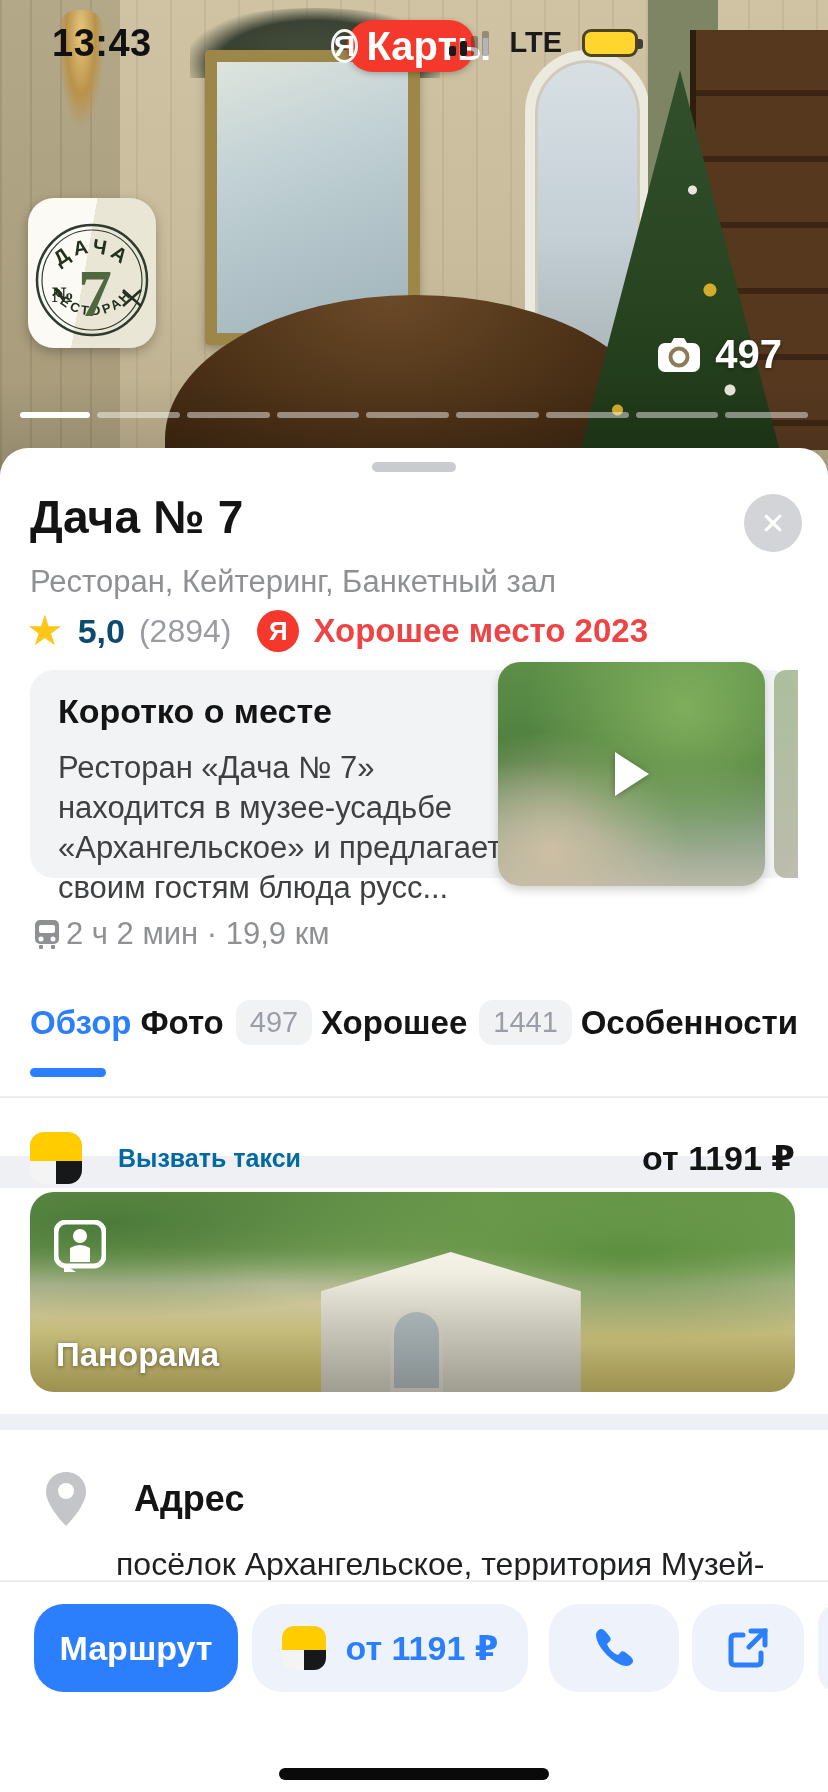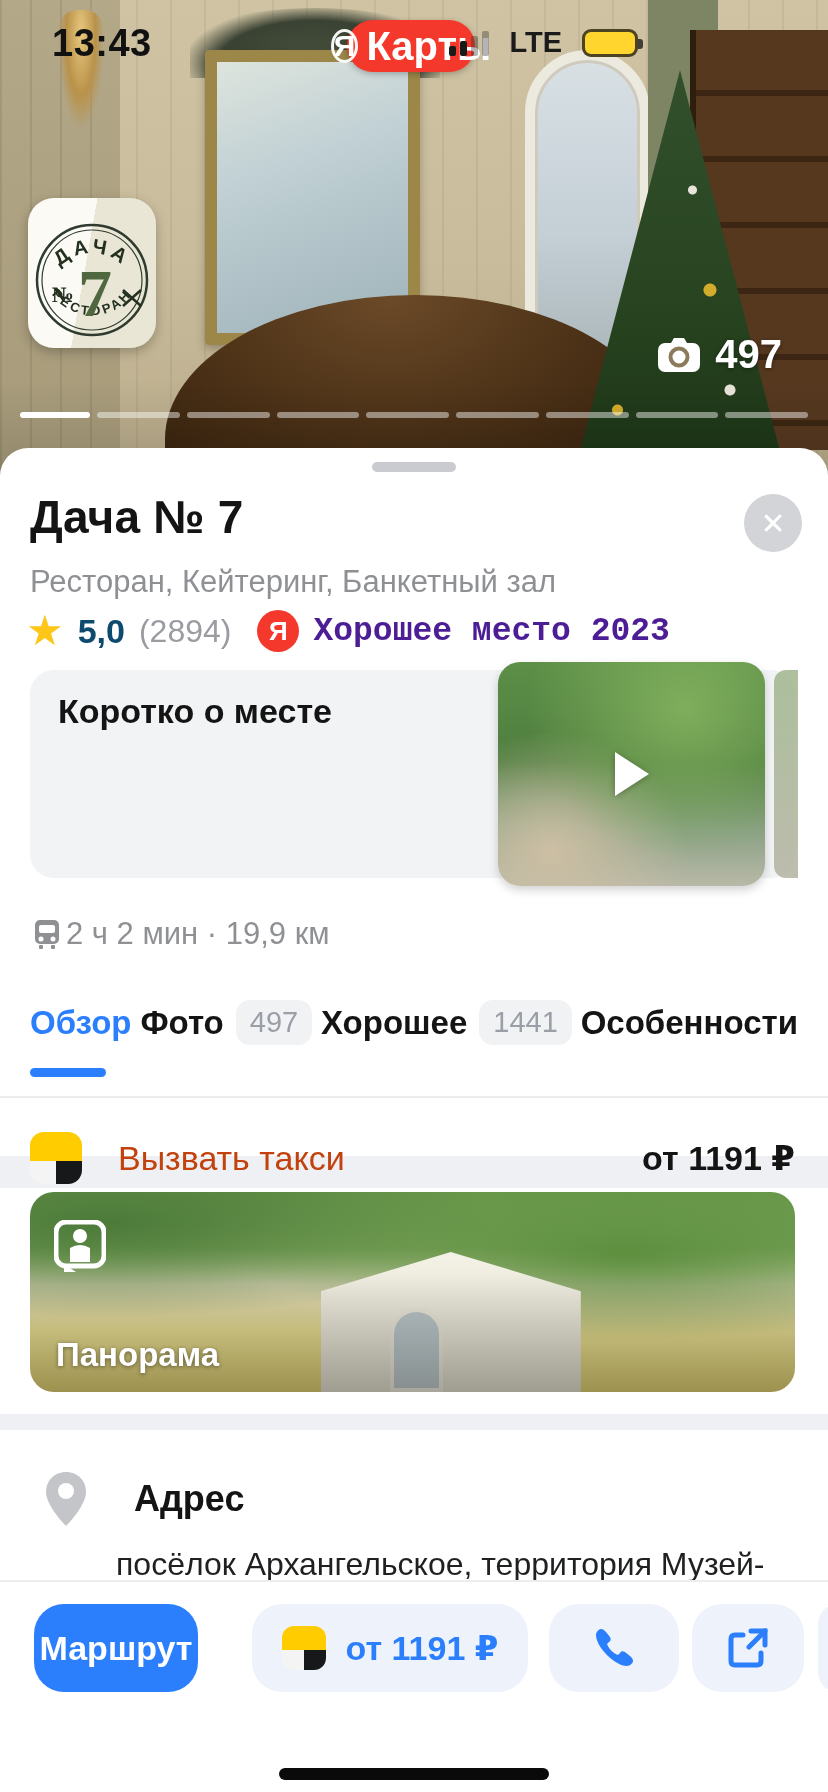--- a/index.html
+++ b/index.html
@@ -75,21 +75,21 @@
   .title { position:absolute; left:30px; top:42px; font-size:46px; font-weight:700; color:#141414; letter-spacing:0.2px; }
   .close-btn { position:absolute; right:26px; top:46px; width:58px; height:58px; border-radius:50%; background:#d2d4d8;
     display:flex; align-items:center; justify-content:center; color:#fff; font-size:30px; font-weight:700; }
   .subtitle { position:absolute; left:30px; top:116px; font-size:31px; color:#8e9094; }
   .rating-row { position:absolute; left:26px; top:162px; display:flex; align-items:center; gap:14px; }
   .star { color:#fec619; font-size:42px; line-height:1; }
   .rating-val { font-size:34px; font-weight:700; color:#0c4a6e; }
   .rating-count { font-size:32px; color:#9a9ca1; }
   .award-badge { width:42px; height:42px; border-radius:50%; background:#f5382c; color:#fff; font-weight:700; font-size:26px;
     display:flex; align-items:center; justify-content:center; margin-left:12px; }
-  .award-text { font-size:33px; font-weight:700; color:#4c1d95;font-family:Liberation Mono, monospace; }
+  .award-text { font-size:33px; font-weight:700; color:#ef4444; }
 
   .about-box { position:absolute; left:30px; top:222px; width:765px; height:208px; background:#f2f3f5; border-radius:24px; }
   .about-heading { position:absolute; left:28px; top:22px; font-size:34px; font-weight:700; color:#141414; }
   .about-text { position:absolute; left:28px; top:78px; width:470px; font-size:31px; line-height:40px; color:#3e4042; }
   .video-thumb { position:absolute; left:498px; top:214px; width:267px; height:224px; border-radius:22px; overflow:hidden;
     background:
       radial-gradient(ellipse at 70% 20%, #7fae5c 0%, rgba(0,0,0,0) 60%),
       radial-gradient(ellipse at 20% 85%, #cdbfa4 0%, rgba(0,0,0,0) 45%),
       linear-gradient(180deg,#5d8f48 0%, #4e7d3e 45%, #8aa184 75%, #b9b9a8 100%);
     box-shadow:0 4px 10px rgba(0,0,0,0.18); }
@@ -107,21 +107,21 @@
   .tab-label { font-size:33px; font-weight:700; color:#141414; }
   .tab.active .tab-label { color:#2b7ffc; }
   .tab-badge { background:#f1f2f4; color:#9a9ea6; font-size:29px; padding:6px 14px; border-radius:14px; }
   .tab-underline { position:absolute; left:30px; top:620px; width:76px; height:9px; border-radius:5px; background:#2b7ffc; }
   .divider1 { position:absolute; left:0; top:648px; width:828px; height:2px; background:#ebecee; }
 
   .taxi-row { position:absolute; left:30px; top:672px; width:765px; height:92px; display:flex; align-items:center; }
   .go-icon { width:52px; height:52px; border-radius:14px; overflow:hidden; display:grid; grid-template-rows:55% 45%; grid-template-columns:50% 50%; }
   .go-icon .y { grid-column:1/3; background:#ffcc00; }
   .go-icon .w { background:#f4f4f4; } .go-icon .b { background:#17181a; }
-  .taxi-label { margin-left:36px; font-size:34px; font-weight:400; color:#c2410c; }
+  .taxi-label { margin-left:36px; font-size:25px; font-weight:700; color:#0369a1; }
   .taxi-price { margin-left:auto; font-size:34px; font-weight:700; color:#141414; }
 
   .band1 { position:absolute; left:0; top:708px; width:828px; height:32px; background:#eef0f3; }
   
 
   .pano-card { position:absolute; left:30px; top:744px; width:765px; height:200px; border-radius:24px; overflow:hidden;
     background:
       radial-gradient(ellipse at 78% 30%, #5d8f3f 0%, rgba(0,0,0,0) 45%),
       radial-gradient(ellipse at 10% 15%, #4c7a39 0%, rgba(0,0,0,0) 40%),
       linear-gradient(180deg,#6b9a4d 0%, #7fa75e 28%, #d8d2b4 46%, #e3d98e 70%, #d9c96e 100%); }
@@ -134,21 +134,21 @@
 
   .band2 { position:absolute; left:0; top:966px; width:828px; height:16px; background:#eef0f3; }
 
   .address-row { position:absolute; left:42px; top:1022px; display:flex; align-items:center; gap:44px; }
   .address-heading { font-size:36px; font-weight:700; color:#141414; }
   .address-text { position:absolute; left:116px; top:1098px; width:690px; font-size:32px; color:#1f2022; white-space:nowrap; overflow:hidden; }
 
   
   .bottom-bar { position:absolute; left:0; top:1580px; width:828px; height:212px; background:#fff; border-top:2px solid #ededef; z-index:10; }
   .btn-row { position:absolute; left:0; top:22px; width:828px; height:88px; }
-  .route-btn { position:absolute; left:34px; top:0; width:164px; height:88px; background:#2b7ffc; border-radius:30px;
+  .route-btn { position:absolute; left:34px; top:0; width:204px; height:88px; background:#2b7ffc; border-radius:30px;
     display:flex; align-items:center; justify-content:center; color:#fff; font-size:34px; font-weight:600; }
   .taxi-btn { position:absolute; left:252px; top:0; width:276px; height:88px; background:#eef2fb; border-radius:30px;
     display:flex; align-items:center; justify-content:center; gap:20px; }
   .taxi-btn .go-icon { width:44px; height:44px; border-radius:12px; }
   .taxi-btn-price { color:#2b7ffc; font-size:34px; font-weight:700; }
   .phone-btn { position:absolute; left:549px; top:0; width:130px; height:88px; background:#eef2fb; border-radius:30px;
     display:flex; align-items:center; justify-content:center; }
   .share-btn { position:absolute; left:692px; top:0; width:112px; height:88px; background:#eef2fb; border-radius:30px;
     display:flex; align-items:center; justify-content:center; }
   .more-sliver { position:absolute; left:818px; top:0; width:40px; height:88px; background:#eef2fb; border-radius:30px; }
@@ -245,20 +245,21 @@
     <div class="rating-row">
       <span class="star">★</span>
       <span class="rating-val">5,0</span>
       <span class="rating-count">(2894)</span>
       <span class="award-badge">Я</span>
       <span class="award-text">Хорошее место 2023</span>
     </div>
 
     <div class="about-box">
       <div class="about-heading">Коротко о месте</div>
+      <div class="about-text">Ресторан «Дача № 7» находится в музее-усадьбе «Архангельское» и предлагает своим гостям блюда русс...</div>
     </div>
     <div class="video-thumb-edge"></div>
     <div class="video-thumb">
       <span class="play-icon"></span>
     </div>
 
     <div class="hours-row">
       <span class="route-info">
         <svg width="34" height="34" viewBox="0 0 34 34">
           <rect x="5" y="3" width="24" height="24" rx="5" fill="#8e9094"></rect>

